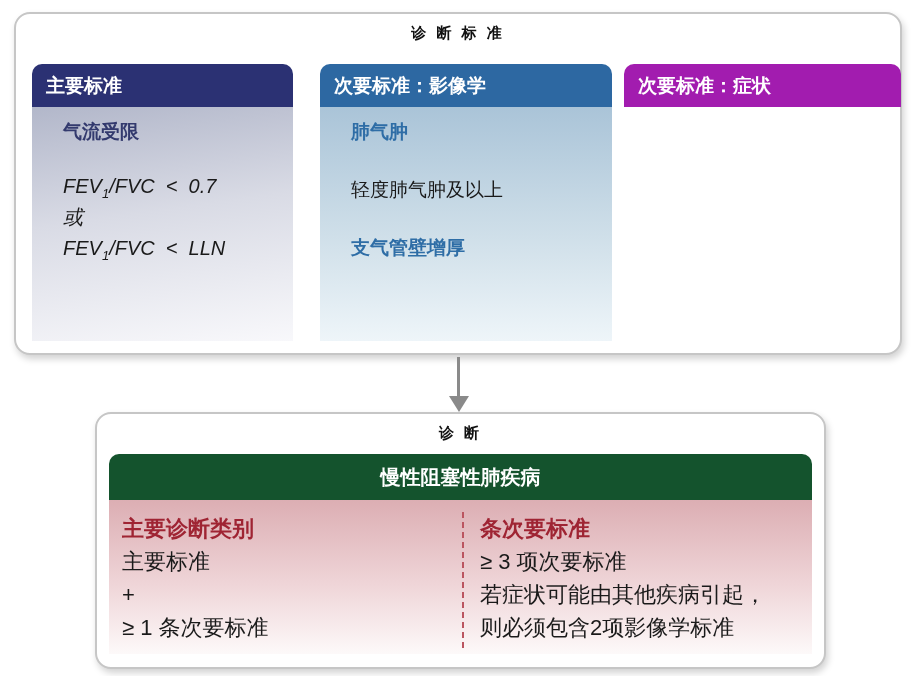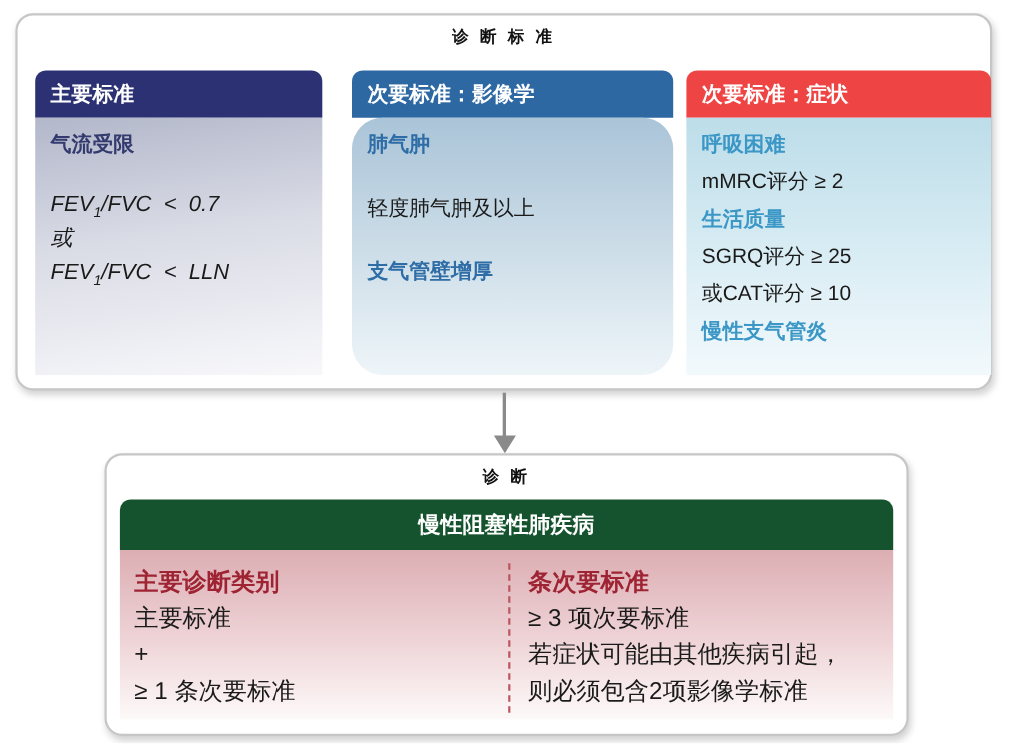--- a/index.html
+++ b/index.html
@@ -16,29 +16,29 @@
   .panel-title{
     position:absolute;top:10px;left:0;right:0;text-align:center;
     font-size:15px;font-weight:bold;color:#111111;letter-spacing:3px;
   }
   
   .col{position:absolute;top:50px;}
   .col-header{
     height:43px;border-radius:10px 10px 0 0;color:#ffffff;font-weight:bold;font-size:19px;
     display:flex;align-items:center;padding:0 14px;box-sizing:border-box;
   }
-  .col-body{height:234px;padding:8px 14px;box-sizing:border-box;font-size:19px;}
+  .col-body{height:234px;padding:8px 31px;box-sizing:border-box;font-size:19px;}
   .col-major{left:16px;width:261px;}
   .col-imaging{left:304px;width:292px;}
   .col-symptoms{left:608px;width:277px;}
   .major-header{background:#2b3173;}
   .imaging-header{background:#2d68a2;}
-  .symptoms-header{background:#ef4444;}
+  .symptoms-header{background:#a21caf;}
   .major-body{background:linear-gradient(172deg,#b2b7ca 0%,#d9dbe5 45%,#f8f8fb 100%);}
-  .imaging-body{background:linear-gradient(180deg,#aac4d8 0%,#cfdfe9 55%,#eef5f9 100%);border-radius:28px;}
+  .imaging-body{background:linear-gradient(180deg,#aac4d8 0%,#cfdfe9 55%,#eef5f9 100%);}
   .symptoms-body{background:linear-gradient(180deg,#bcdde9 0%,#daedf4 55%,#f2f9fc 100%);}
   .t-navy{color:#333a6e;font-weight:bold;}
   .t-blue{color:#2e6da6;font-weight:bold;}
   .t-cyan{color:#3b97c6;font-weight:bold;}
   .t-red{color:#9f2433;font-weight:bold;}
   .t-black{color:#1a1a1a;}
   .row{line-height:34px;}
   .gap24{margin-top:24px;}
   .formula-group{margin-top:22px;font-size:20px;line-height:31px;color:#1a1a1a;}
   .formula{white-space:pre-wrap;font-style:italic;}
@@ -90,28 +90,20 @@
       <div class="col-header imaging-header">次要标准：影像学</div>
       <div class="col-body imaging-body">
         <div class="row t-blue">肺气肿</div>
         <div class="row t-black gap24">轻度肺气肿及以上</div>
         <div class="row t-blue gap24">支气管壁增厚</div>
       </div>
     </div>
 
     <div class="col col-symptoms">
       <div class="col-header symptoms-header">次要标准：症状</div>
-      <div class="col-body symptoms-body">
-        <div class="row t-cyan">呼吸困难</div>
-        <div class="row t-black">mMRC评分 ≥ 2</div>
-        <div class="row t-cyan">生活质量</div>
-        <div class="row t-black">SGRQ评分 ≥ 25</div>
-        <div class="row t-black">或CAT评分 ≥ 10</div>
-        <div class="row t-cyan">慢性支气管炎</div>
-      </div>
     </div>
   </section>
 
   <div class="arrow">
     <div class="arrow-stem"></div>
     <div class="arrow-head"></div>
   </div>
 
   <section class="panel bottom-panel">
     <div class="panel-title">诊 断</div>

